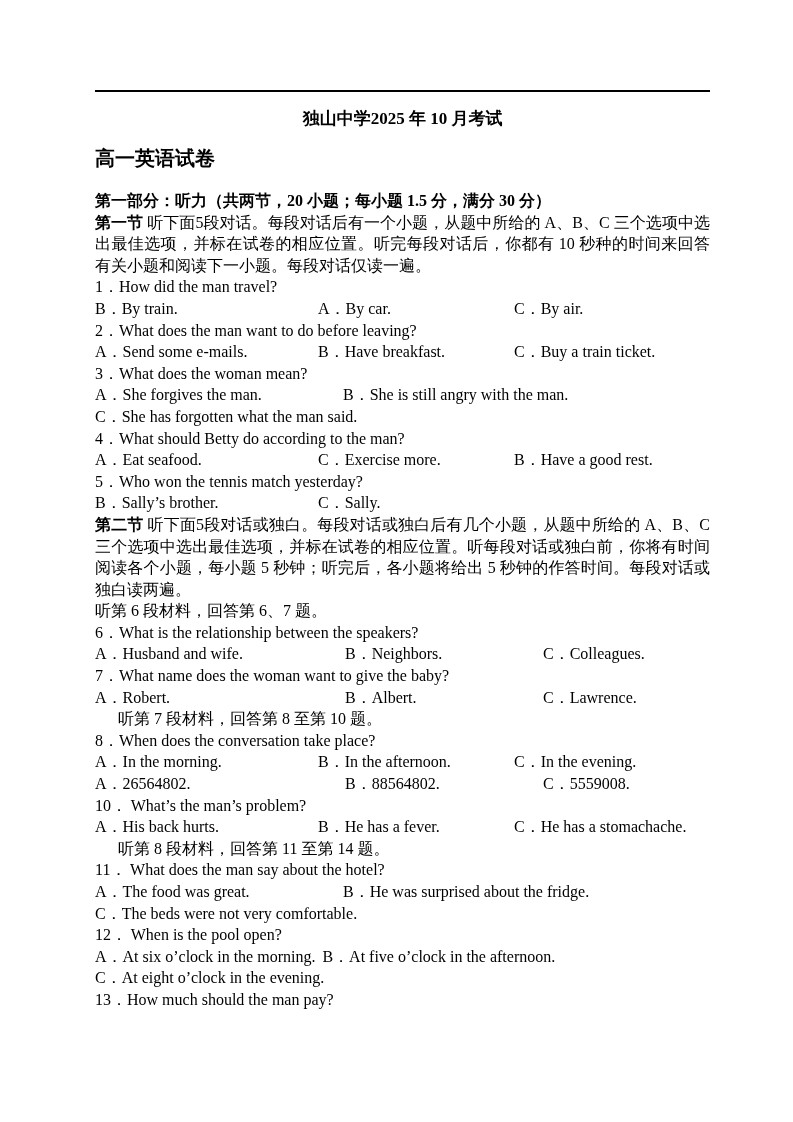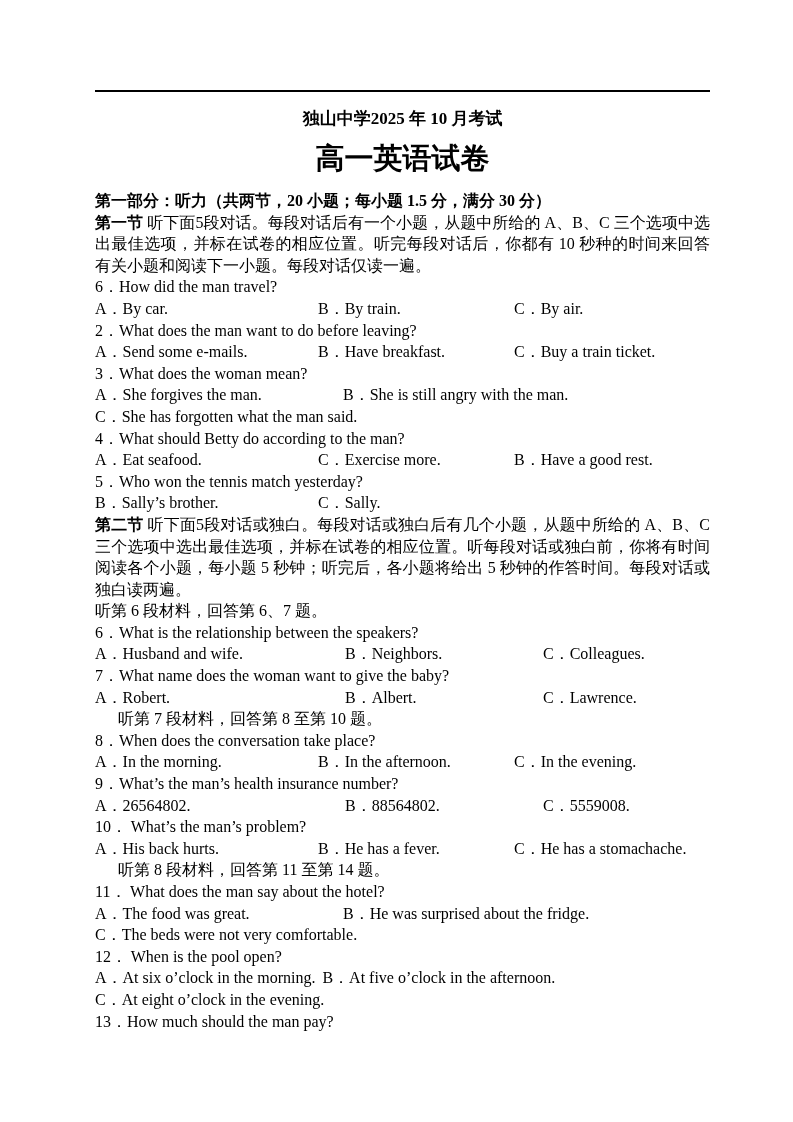--- a/index.html
+++ b/index.html
@@ -22,23 +22,22 @@
     height: 0;
   }
   .school-title {
     text-align: center;
     font-weight: bold;
     font-size: 17px;
     line-height: 22px;
     margin-top: 16px;
   }
   .paper-title {
-    text-align: center;
     font-weight: bold;
-    font-size: 29px;
+    font-size: 20px;
     line-height: 32px;
     margin-top: 12px;
   }
   .part-heading {
     font-weight: bold;
     font-size: 16px;
     line-height: 21.6px;
     margin-top: 16px;
   }
   .doc-body { line-height: 21.6px; }
@@ -57,24 +56,24 @@
 </head>
 <body>
 
 <div class="page">
   <div class="header-rule"></div>
   <div class="school-title">独山中学2025 年 10 月考试</div>
   <div class="paper-title">高一英语试卷</div>
   <div class="part-heading">第一部分：听力（共两节，20 小题；每小题 1.5 分，满分 30 分）</div>
   <div class="doc-body">
       <div class="para"><span class="sec-label">第一节 </span><span>听下面5段对话。每段对话后有一个小题，从题中所给的 A、B、C 三个选项中选出最佳选项，并标在试卷的相应位置。听完每段对话后，你都有 10 秒种的时间来回答有关小题和阅读下一小题。每段对话仅读一遍。</span></div>
-      <div class="line">6．How did the man travel?</div>
+      <div class="line">1．How did the man travel?</div>
       <div class="options cols3">
+        <span class="option">B．By train.</span>
         <span class="option">A．By car.</span>
-        <span class="option">B．By train.</span>
         <span class="option">C．By air.</span>
       </div>
       <div class="line">2．What does the man want to do before leaving?</div>
       <div class="options cols3">
         <span class="option">A．Send some e-mails.</span>
         <span class="option">B．Have breakfast.</span>
         <span class="option">C．Buy a train ticket.</span>
       </div>
       <div class="line">3．What does the woman mean?</div>
       <div class="options cols2">
@@ -107,21 +106,20 @@
         <span class="option">B．Albert.</span>
         <span class="option">C．Lawrence.</span>
       </div>
       <div class="line indent">听第 7 段材料，回答第 8 至第 10 题。</div>
       <div class="line">8．When does the conversation take place?</div>
       <div class="options cols3">
         <span class="option">A．In the morning.</span>
         <span class="option">B．In the afternoon.</span>
         <span class="option">C．In the evening.</span>
       </div>
-      <div class="line">9．What’s the man’s health insurance number?</div>
       <div class="options cols3w">
         <span class="option">A．26564802.</span>
         <span class="option">B．88564802.</span>
         <span class="option">C．5559008.</span>
       </div>
       <div class="line">10． What’s the man’s problem?</div>
       <div class="options cols3">
         <span class="option">A．His back hurts.</span>
         <span class="option">B．He has a fever.</span>
         <span class="option">C．He has a stomachache.</span>

